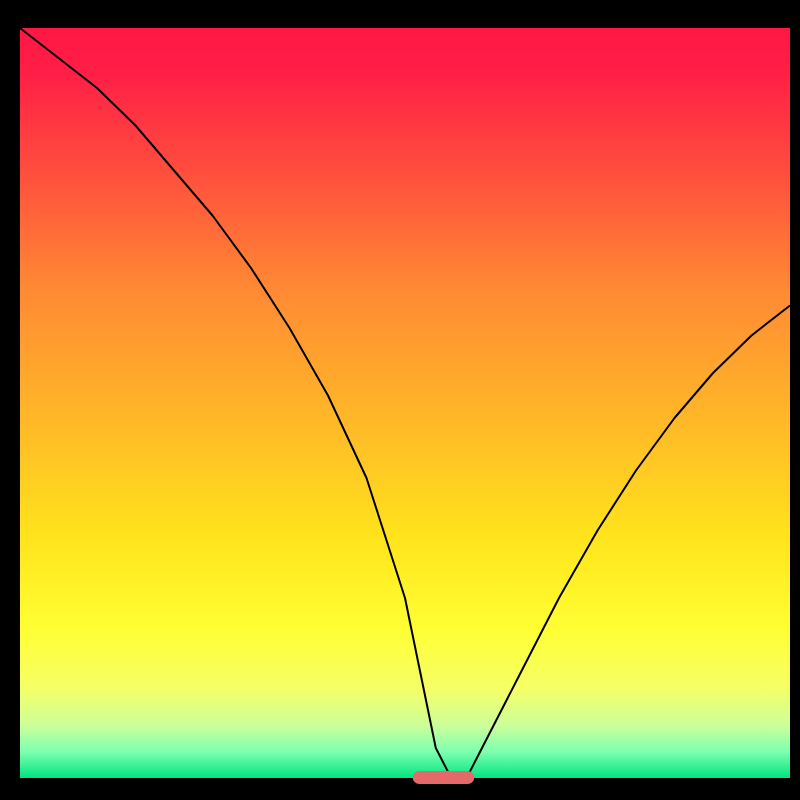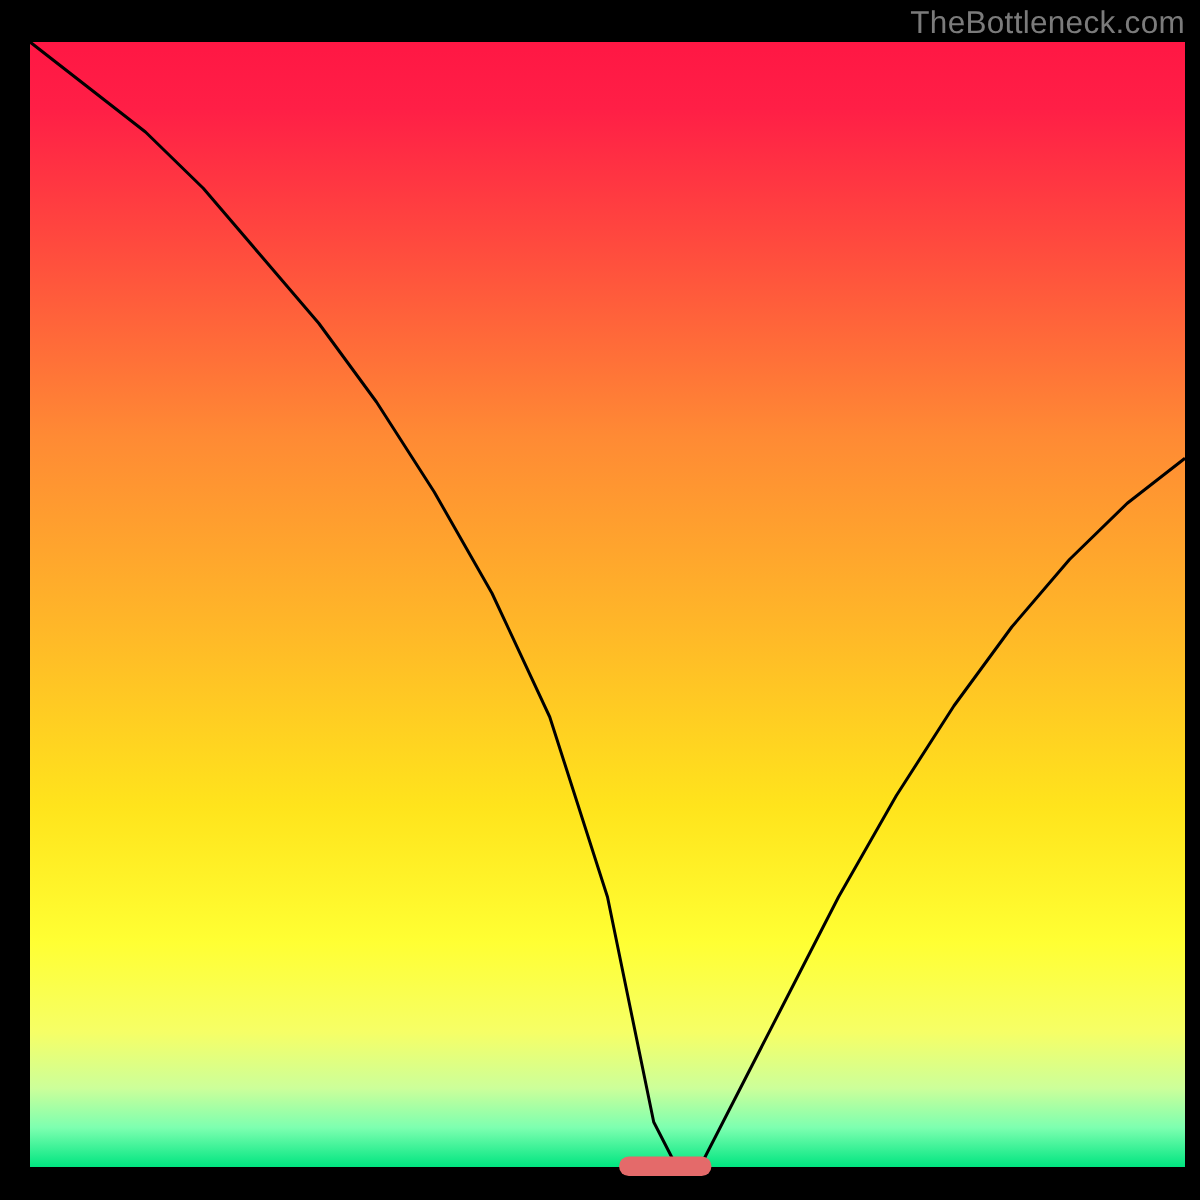--- a/index.html
+++ b/index.html
@@ -30,21 +30,20 @@
   svg {
     position: absolute;
     top: 0;
     left: 0;
   }
 </style>
 </head>
 <body>
 
 <div class="frame">
-  <div class="watermark">TheBottleneck.com</div>
   <svg id="plot" width="800" height="800">
       <defs>
         <linearGradient id="bg-grad" x1="0" y1="0" x2="0" y2="1">
           <stop offset="0%" stop-color="#ff1744"></stop>
           <stop offset="6%" stop-color="#ff1f46"></stop>
           <stop offset="18%" stop-color="#ff4a3e"></stop>
           <stop offset="35%" stop-color="#ff8a34"></stop>
           <stop offset="52%" stop-color="#ffb728"></stop>
           <stop offset="68%" stop-color="#ffe41c"></stop>
           <stop offset="80%" stop-color="#ffff33"></stop>

